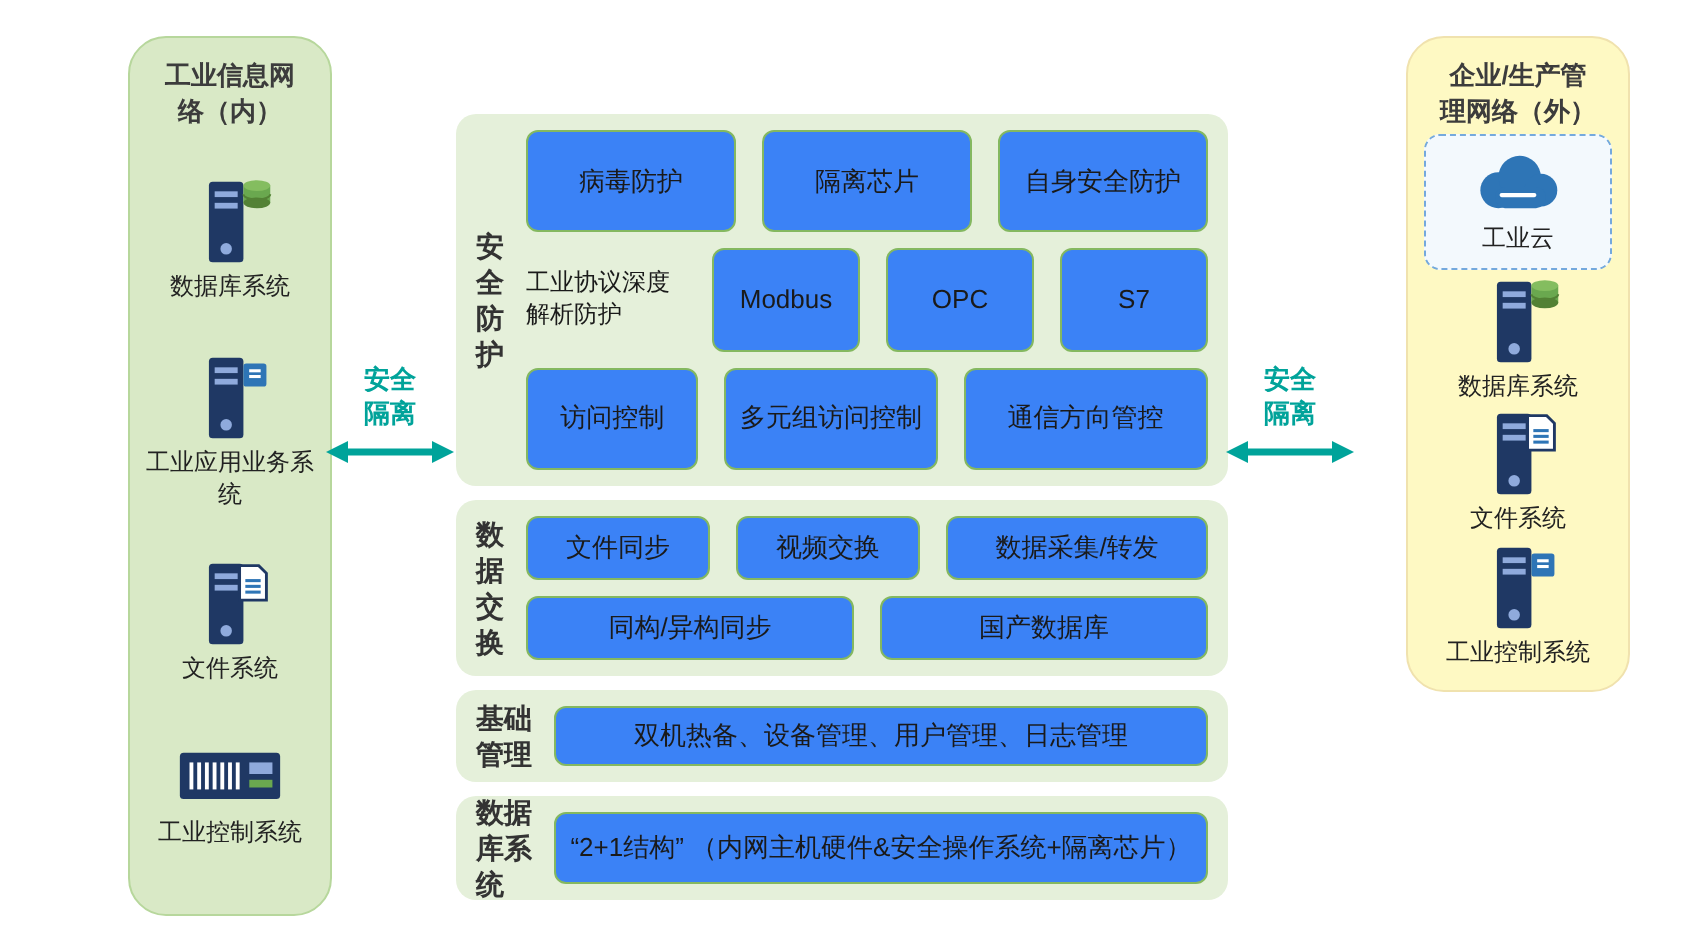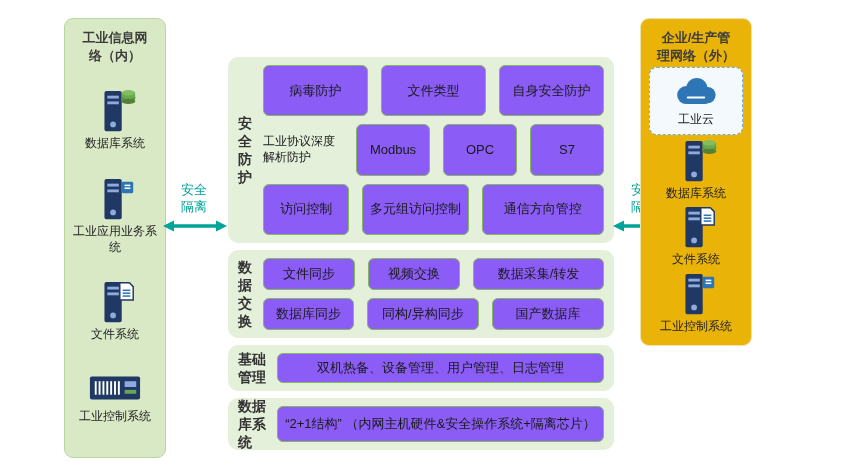--- a/index.html
+++ b/index.html
@@ -1,51 +1,51 @@
 <!DOCTYPE html>
 <html><head>
 <meta charset="utf-8">
 <style>
   *{margin:0;padding:0;box-sizing:border-box}
   html,body{background:#fff}
   body{font-family:"Liberation Sans","DejaVu Sans",sans-serif;}
   .canvas{position:relative;width:847px;height:476px;background:#fff;overflow:hidden}
 
   
-  .panel{position:absolute;border-radius:9px;display:flex;flex-direction:column;align-items:center;padding:10px 4px 8px}
+  .panel{position:absolute;border-radius:19px;display:flex;flex-direction:column;align-items:center;padding:10px 4px 8px}
   .panel.left{left:64px;top:18px;width:102px;height:440px;background:#d9e9c6;border:1px solid #b7d79c}
-  .panel.right{left:640px;top:18px;width:112px;height:328px;background:#eab308;border:1px solid #f0e2ae}
+  .panel.right{left:703px;top:18px;width:112px;height:328px;background:#fef9c3;border:1px solid #f0e2ae}
   .panel-title{font-weight:bold;font-size:13px;color:#3c3c3c;text-align:center;line-height:1.35}
   .panel.left .panel-title{max-width:72px}
   .panel.right .panel-title{max-width:78px}
   .panel-items{flex:1;width:100%;display:flex;flex-direction:column;justify-content:space-evenly;align-items:center}
   .net-item{display:flex;flex-direction:column;align-items:center;gap:2px}
   .net-item .lbl{font-size:12px;color:#222;text-align:center;line-height:1.3;max-width:84px}
   .cloud-box{width:94px;background:#f3f9fd;border:1.5px dashed #74a9dd;border-radius:8px;display:flex;flex-direction:column;align-items:center;padding:5px 4px 6px;gap:2px}
   .cloud-box .lbl{font-size:12px;color:#222}
 
   
   .mid{position:absolute;left:228px;top:57px;width:386px;display:flex;flex-direction:column;gap:7px}
   .section{background:#e5f0da;border-radius:10px;display:flex;padding:8px 10px;gap:9px;align-items:center}
   .v-label{font-weight:bold;font-size:14px;color:#333;line-height:1.3;text-align:left;word-break:break-all;flex:none}
   .v-label.one-col{width:16px}
   .v-label.two-col{width:30px}
   .content{flex:1;display:flex;flex-direction:column;gap:8px;align-self:stretch}
   .row{display:flex;gap:13px;flex:1}
-  .pill{background:#8b5cf6;border:1px solid #84b860;border-radius:6px;display:flex;align-items:center;justify-content:center;font-size:13px;color:#1a1a1a;padding:3px 6px;min-height:28px;text-align:center;line-height:1.25;flex:1}
+  .pill{background:#3b82f6;border:1px solid #84b860;border-radius:6px;display:flex;align-items:center;justify-content:center;font-size:13px;color:#1a1a1a;padding:3px 6px;min-height:28px;text-align:center;line-height:1.25;flex:1}
   .plain-label{width:80px;flex:none;font-size:12px;color:#1a1a1a;display:flex;align-items:center;line-height:1.3}
   .sec-protect{height:186px}
   .sec-exchange{height:88px}
   .sec-mgmt{height:46px}
   .sec-arch{height:52px}
   .grow-09{flex:0.9}.grow-11{flex:1.15}.grow-13{flex:1.35}.grow-08{flex:0.8}
 
   
   .connector{position:absolute;width:64px;display:flex;flex-direction:column;align-items:center;gap:3px}
-  .connector .c-lbl{color:#00a39a;font-weight:normal;font-size:13px;width:28px;text-align:left;line-height:1.3;word-break:break-all}
+  .connector .c-lbl{color:#00a39a;font-weight:bold;font-size:13px;width:28px;text-align:center;line-height:1.3;word-break:break-all}
   .connector.c-left{left:163px;top:182px}
   .connector.c-right{left:613px;top:182px}
 
   .icon{display:block}
 </style>
 </head>
 <body>
 
 <div class="canvas">
 
@@ -128,21 +128,21 @@
     </svg>
   </div>
 
   <div class="mid">
 
     <div class="section sec-protect">
       <div class="v-label one-col">安全防护</div>
       <div class="content">
         <div class="row">
           <div class="pill">病毒防护</div>
-          <div class="pill">文件类型</div>
+          <div class="pill">隔离芯片</div>
           <div class="pill">自身安全防护</div>
         </div>
         <div class="row">
           <div class="plain-label">工业协议深度解析防护</div>
           <div class="pill">Modbus</div>
           <div class="pill">OPC</div>
           <div class="pill">S7</div>
         </div>
         <div class="row">
           <div class="pill grow-09">访问控制</div>
@@ -154,21 +154,20 @@
 
     <div class="section sec-exchange">
       <div class="v-label one-col">数据交换</div>
       <div class="content">
         <div class="row">
           <div class="pill grow-09">文件同步</div>
           <div class="pill grow-09">视频交换</div>
           <div class="pill grow-13">数据采集/转发</div>
         </div>
         <div class="row">
-          <div class="pill grow-09">数据库同步</div>
           <div class="pill grow-11">同构/异构同步</div>
           <div class="pill grow-11">国产数据库</div>
         </div>
       </div>
     </div>
 
     <div class="section sec-mgmt">
       <div class="v-label two-col">基础管理</div>
       <div class="content">
         <div class="row">

